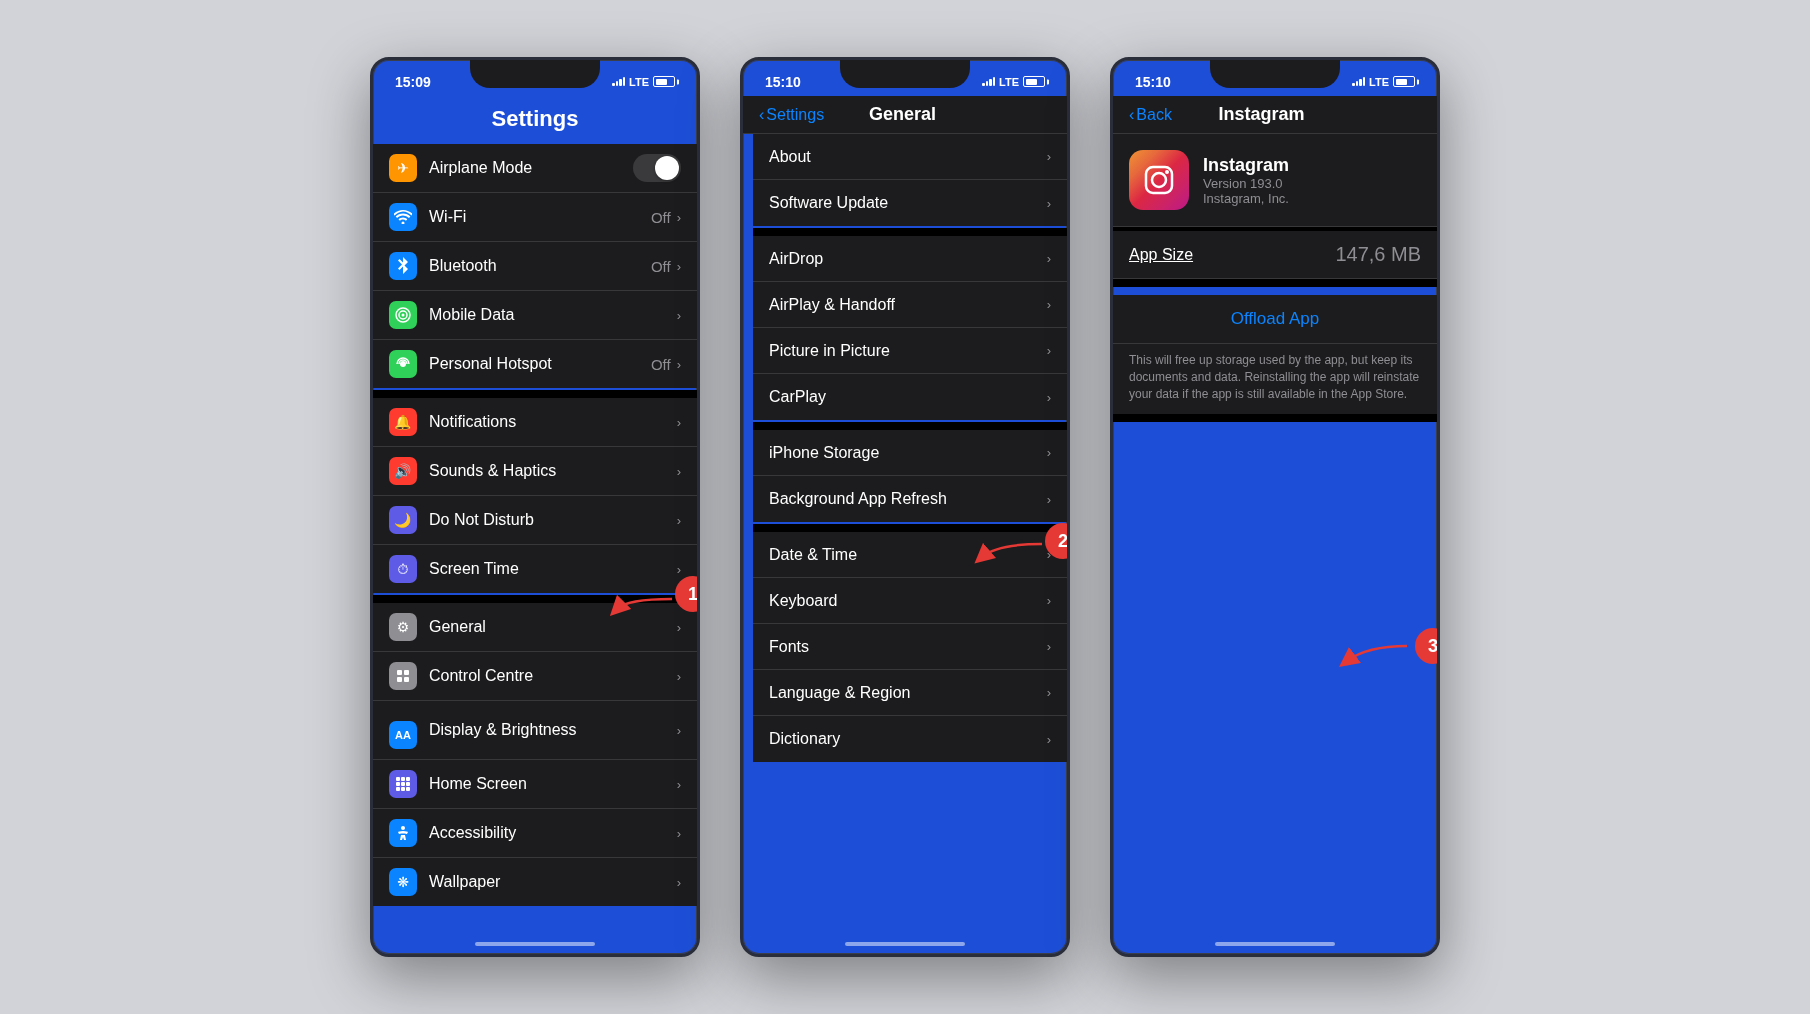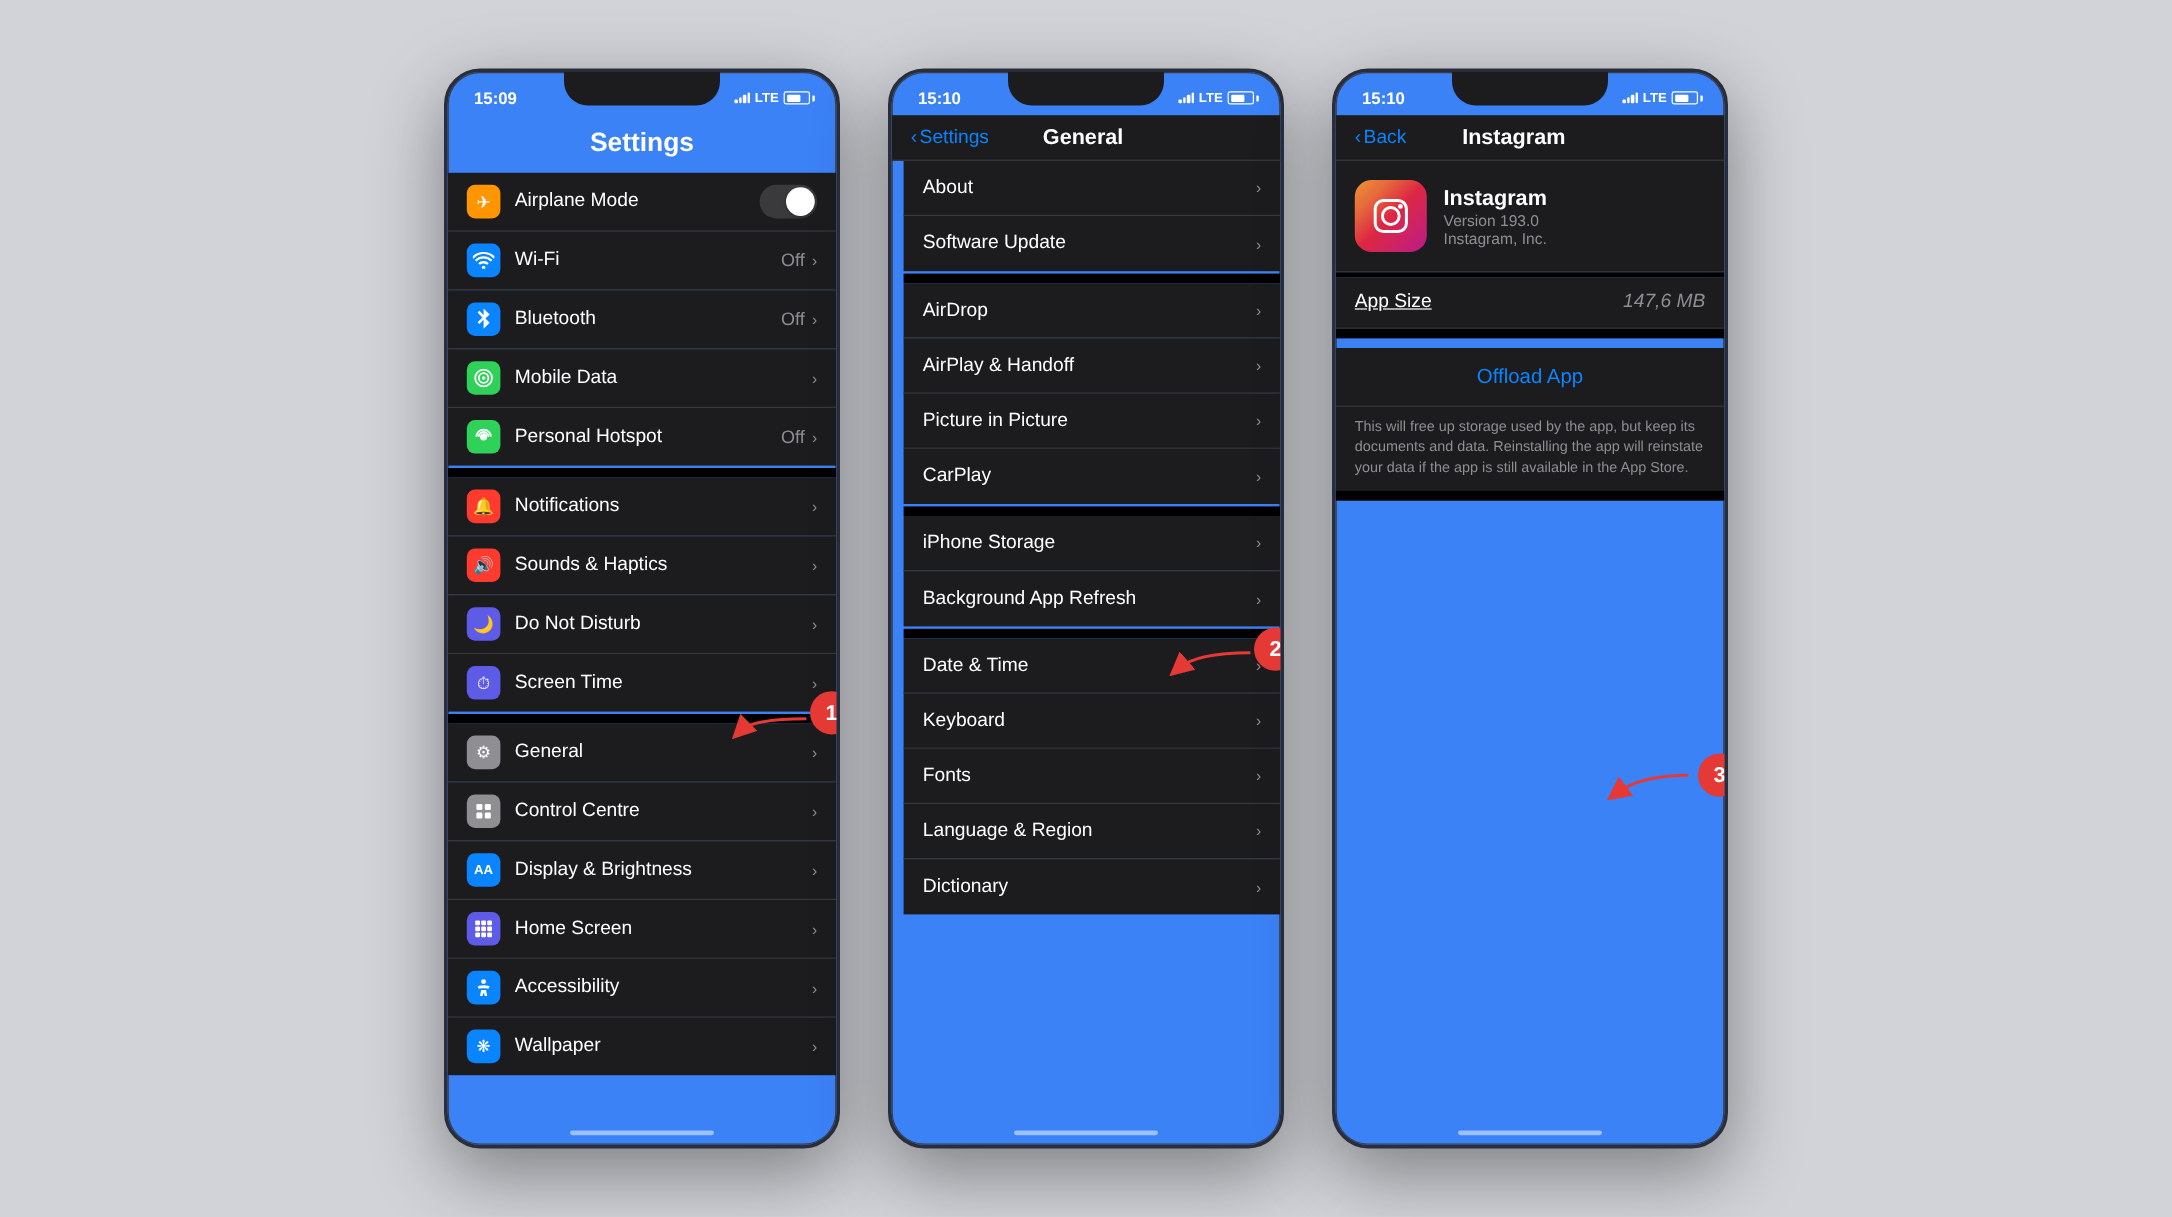--- a/index.html
+++ b/index.html
@@ -11,22 +11,22 @@
       align-items: center;
       justify-content: center;
       gap: 40px;
       font-family: -apple-system, 'SF Pro Display', 'Helvetica Neue', Arial, sans-serif;
       overflow: hidden;
     }
 
     .phone {
       width: 330px;
       height: 900px;
-      background: #3b82f6;
-      border-radius: 30px;
+      background: #1d4ed8;
+      border-radius: 19px;
       border: 3px solid #2a2d3a;
       position: relative;
       overflow: hidden;
       box-shadow: 0 20px 60px rgba(0,0,0,0.4), inset 0 0 0 1px #3a3d4a;
     }
 
     .phone::before {
       content: '';
       position: absolute;
       top: 0; left: 50%;
@@ -274,22 +274,21 @@
     }
 
     .storage-label {
       color: #fff;
       font-size: 16px;
       text-decoration: underline;
     }
 
     .storage-value {
       color: #8e8e93;
-      font-size: 16px;
-      font-style: italic;
+      font-size: 20px;
     }
 
     .action-section {
       margin-top: 8px;
       background: #1c1c1e;
     }
 
     .action-button {
       width: 100%;
       padding: 14px 16px;
@@ -460,21 +459,21 @@
               <rect x="1" y="1" width="5" height="5" rx="1"></rect>
               <rect x="8" y="1" width="5" height="5" rx="1"></rect>
               <rect x="1" y="8" width="5" height="5" rx="1"></rect>
               <rect x="8" y="8" width="5" height="5" rx="1"></rect>
             </svg>
         </div>
         <span class="item-label">Control Centre</span>
         <span class="chevron">›</span>
       </div>
       <div class="settings-item">
-        <div class="item-icon" style="background:#0a84ff; font-size:11px; font-weight:700;">AA</div>
+        <div class="item-icon" style="background:#0a84ff; font-size:11px; font-weight:700;margin-top:10px;">AA</div>
         <span class="item-label">Display &amp; Brightness</span>
         <span class="chevron">›</span>
       </div>
       <div class="settings-item">
         <div class="item-icon" style="background:#5e5ce6;">
           <svg width="16" height="16" viewBox="0 0 16 16" fill="white">
               <rect x="1" y="1" width="4" height="4" rx="1"></rect>
               <rect x="6" y="1" width="4" height="4" rx="1"></rect>
               <rect x="11" y="1" width="4" height="4" rx="1"></rect>
               <rect x="1" y="6" width="4" height="4" rx="1"></rect>

